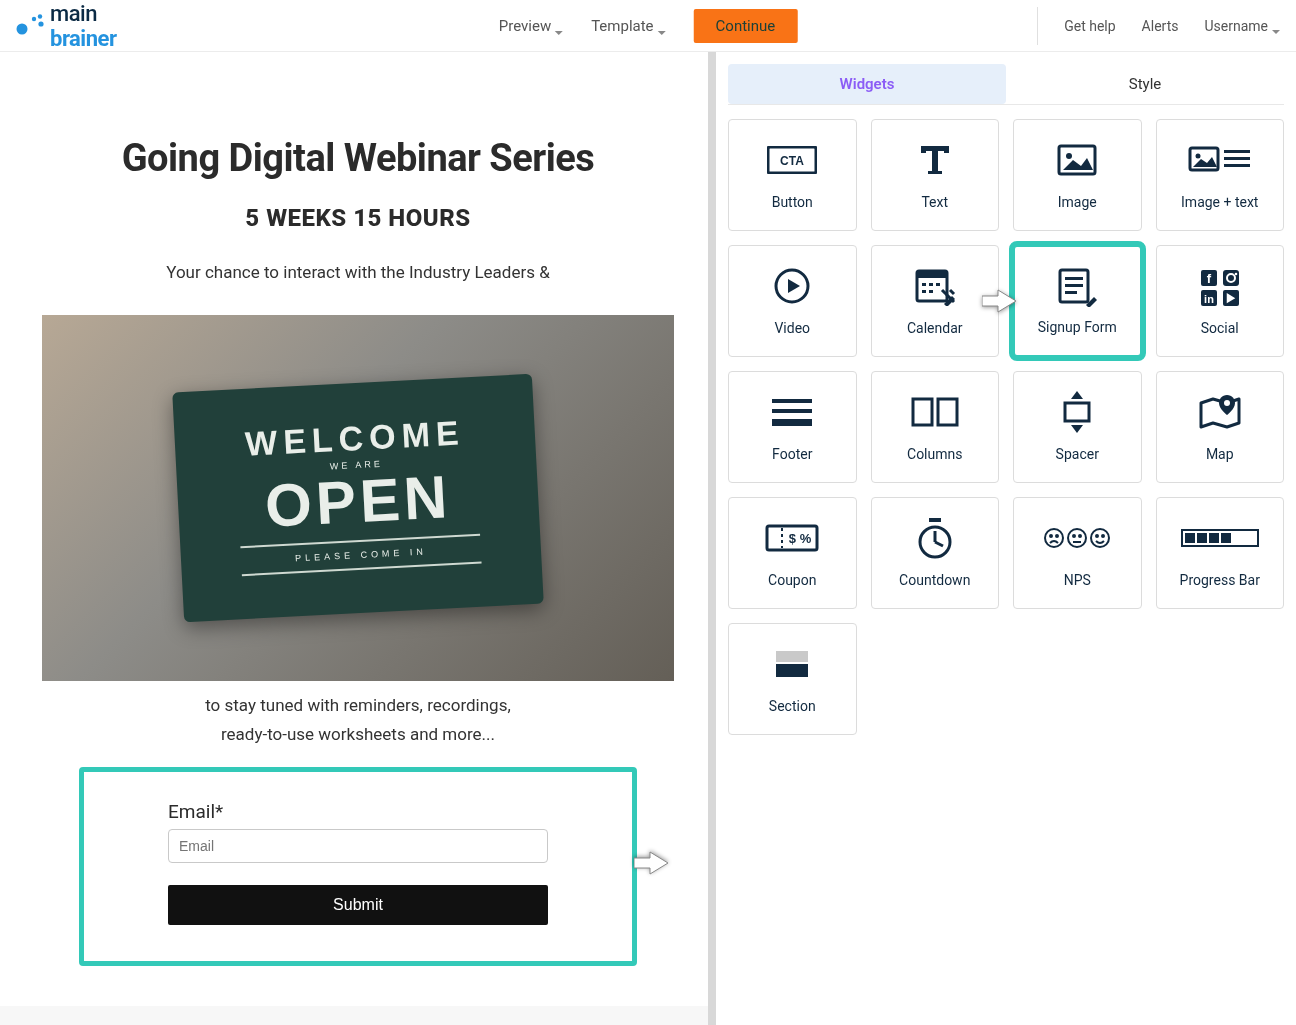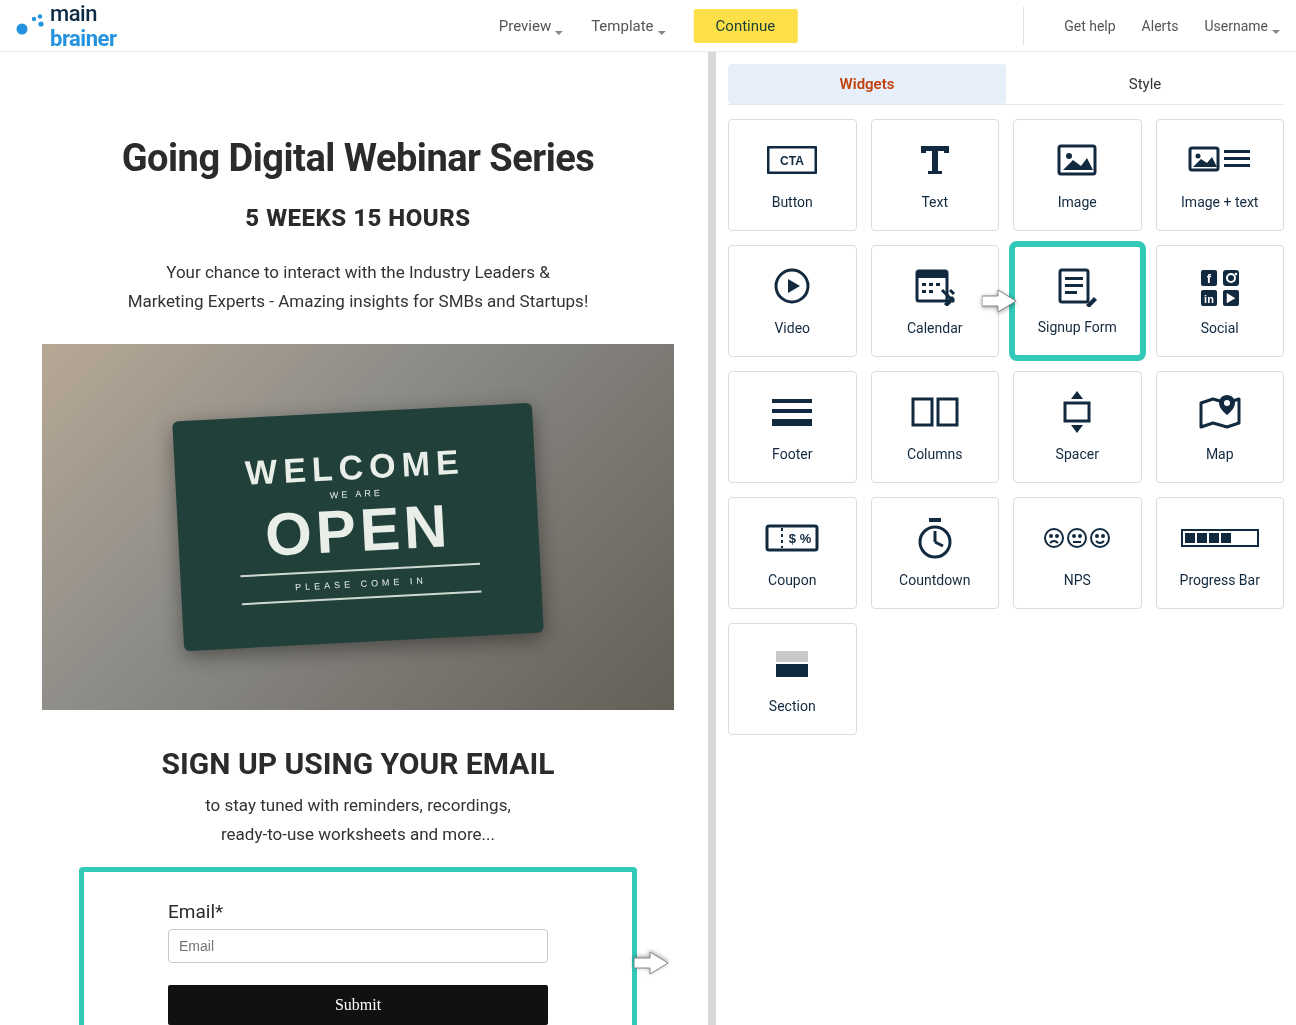--- a/index.html
+++ b/index.html
@@ -42,32 +42,32 @@
   }
   .hdr-link { display: flex; align-items: flex-end; gap: 4px; cursor: pointer; }
   .caret {
     width: 0; height: 0;
     border-left: 4px solid transparent;
     border-right: 4px solid transparent;
     border-top: 4px solid #888;
     margin-top: 2px;
   }
   .continue-btn {
-    background: #fde047;
+    background: #f97316;
     color: #1c4038;
     padding: 8px 22px;
     border-radius: 2px;
     cursor: pointer;
   }
   .header-right {
     margin-left: auto;
     display: flex; align-items: center; gap: 26px;
     font-size: 14px; color: #555;
     border-left: 1px solid #e0e0e0;
-    padding-left: 40px;
+    padding-left: 26px;
     height: 38px;
   }
   .header-right .hdr-link { gap: 4px; }
 
   
   .main { display: flex; height: calc(100% - 52px); }
   .canvas-wrap {
     width: 716px;
     background: #f7f7f7;
     position: relative;
@@ -138,21 +138,20 @@
   .submit-btn {
     margin-top: 22px;
     width: 100%;
     height: 40px;
     background: #111;
     color: #fff;
     border: none;
     border-radius: 2px;
     font-size: 16px;
     cursor: pointer;
-    font-family: Liberation Serif, serif;
   }
   .arrow-to-form {
     position: absolute;
     right: -36px;
     top: 74px;
     transform: rotate(180deg);
     filter: drop-shadow(0 1px 2px rgba(0,0,0,.4));
   }
 
   
@@ -166,21 +165,21 @@
   .tab {
     flex:1;
     text-align:center;
     padding: 11px 0;
     font-size: 15px;
     cursor:pointer;
     color:#333;
   }
   .tab.active {
     background:#e6effa;
-    color:#c2410c;
+    color:#8b5cf6;
     border-radius:4px;
     font-weight:600;
   }
   .widgets-grid {
     display:grid;
     grid-template-columns: repeat(4, 1fr);
     gap:14px;
   }
   .widget {
     border:1px solid #dcdcdc;
@@ -255,35 +254,33 @@
 <div class="main">
 
   <div class="canvas-wrap">
     <div class="split-handle"></div>
 
     <div class="canvas">
       <h1>Going Digital Webinar Series</h1>
       <h2>5 WEEKS 15 HOURS</h2>
       <p class="lead">
         <span>Your chance to interact with the Industry Leaders &amp;</span><br>
-        <span>Marketing Experts - Amazing insights for SMBs and Startups!</span>
       </p>
 
       <div class="hero-img">
         <div class="sign-board">
           <div class="w1">WELCOME</div>
           <div class="wa">WE ARE</div>
           <div class="open">OPEN</div>
           <div class="line"></div>
           <div class="pci">PLEASE COME IN</div>
           <div class="line"></div>
         </div>
       </div>
 
-      <div class="signup-title">SIGN UP USING YOUR EMAIL</div>
       <p class="signup-sub">
         <span>to stay tuned with reminders, recordings,</span><br>
         <span>ready-to-use worksheets and more...</span>
       </p>
 
       <div class="form-highlight">
         <label>Email*</label>
         <input type="text" placeholder="Email" style="">
         <button class="submit-btn">Submit</button>
 

